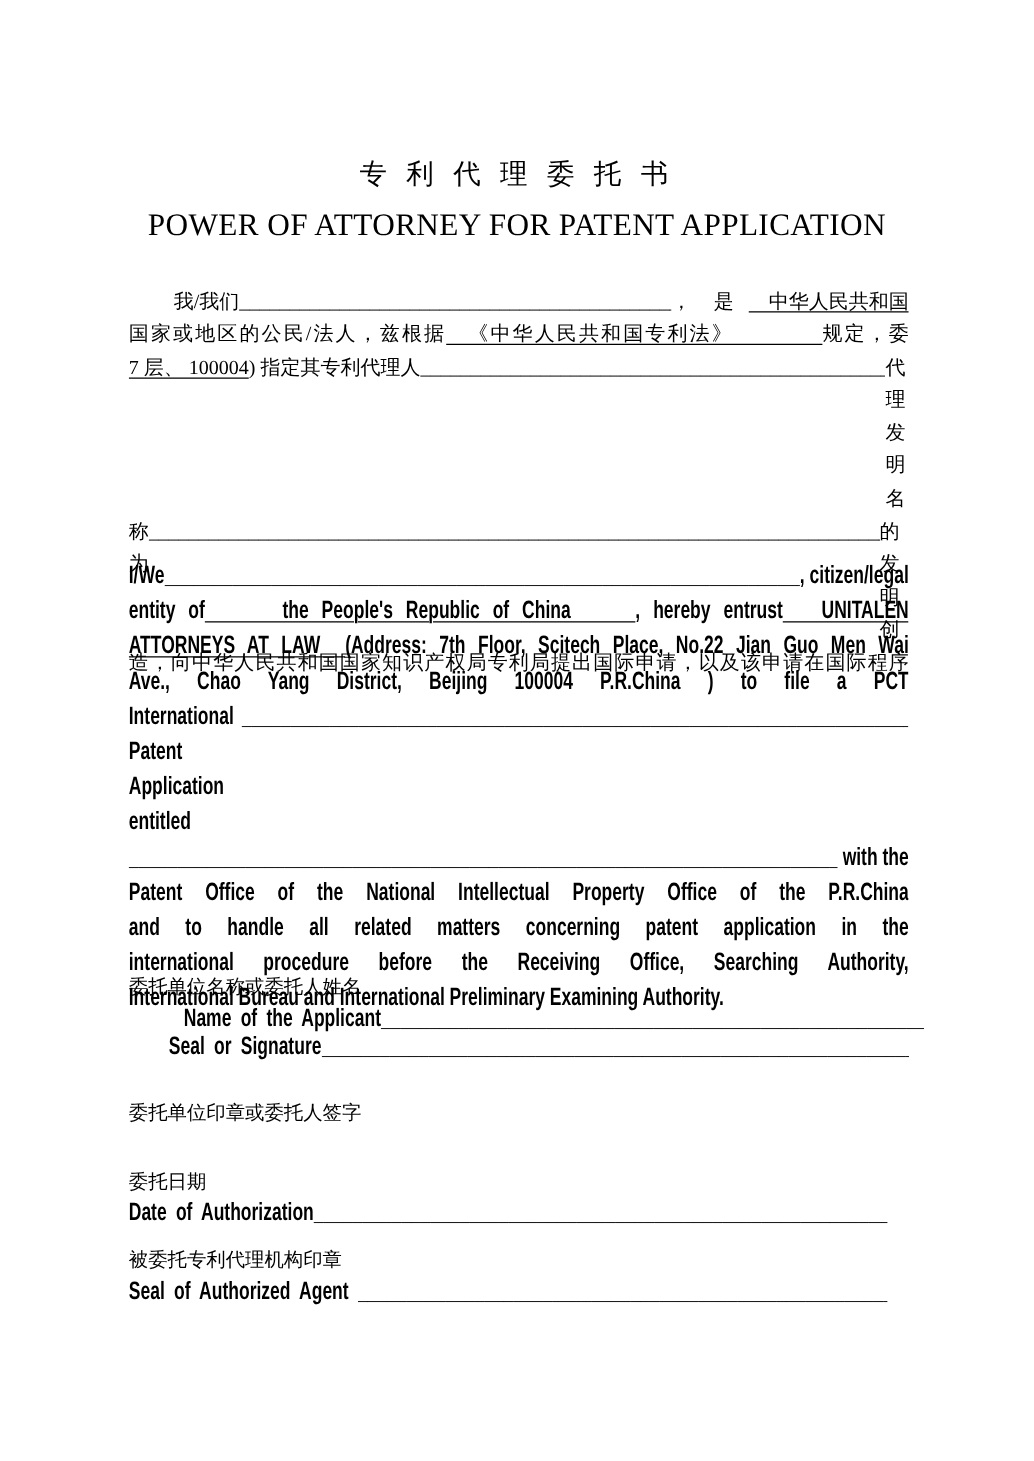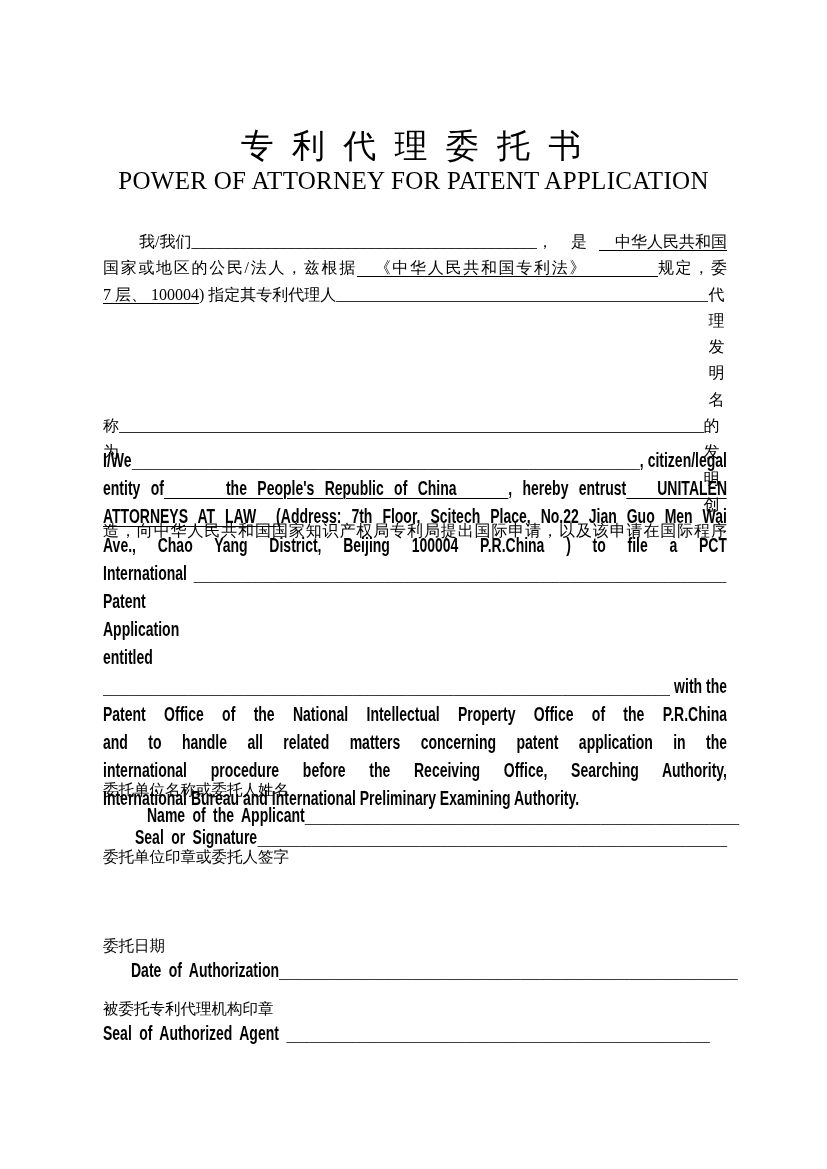--- a/index.html
+++ b/index.html
@@ -3,21 +3,21 @@
 <meta charset="utf-8">
 <style>
   html,body { margin:0; padding:0; background:#888; }
   .page {
     position:relative; width:827px; height:1169px; margin:0 auto;
     background:#ffffff; overflow:hidden;
     font-family:"Liberation Serif","DejaVu Serif",serif; color:#000;
   }
   .title-cn {
     position:absolute; top:124px; left:0; right:0; text-align:center;
-    font-size:33px; letter-spacing:5px; white-space:pre;
+    font-size:22px; letter-spacing:5px; white-space:pre;
   }
   .title-en {
     position:absolute; top:167px; left:0; right:0; text-align:center;
     font-size:25px; letter-spacing:0.3px;
   }
   .cn-para {
     position:absolute; left:103px; width:624px; top:229px;
     font-size:16px; line-height:26.3px;
   }
   .en-para-wrap { position:absolute; left:103px; width:624px; top:446px; }
@@ -105,30 +105,30 @@
   </div>
 
   <div class="field-label-cn" style="top:780px;">委托单位名称或委托人姓名</div>
   <div class="field-row-wrap" style="top:803px; width:592px;padding-left:44px;">
     <div class="en-cond field-row">
       <span class="label">Name of the Applicant</span>
         <span class="fillblank">________________________________________________________________________________________________________________________________________________________________________________________________________</span>
     </div>
   </div>
 
-  <div class="field-label-cn" style="top:847px;">委托单位印章或委托人签字</div>
+  <div class="field-label-cn" style="top:881px;">委托单位印章或委托人签字</div>
   <div class="field-row-wrap" style="top:825px; width:592px;margin-left:32px;">
     <div class="en-cond field-row">
       <span class="label">Seal or Signature</span>
         <span class="fillblank">________________________________________________________________________________________________________________________________________________________________________________________________________</span>
     </div>
   </div>
 
   <div class="field-label-cn" style="top:936px;">委托日期</div>
-  <div class="field-row-wrap" style="top:958px; width:607px;margin-left:28px;">
+  <div class="field-row-wrap" style="top:958px; width:607px;">
     <div class="en-cond field-row">
       <span class="label">Date of Authorization</span>
         <span class="fillblank">________________________________________________________________________________________________________________________________________________________________________________________________________</span>
     </div>
   </div>
 
   <div class="field-label-cn" style="top:999px;">被委托专利代理机构印章</div>
   <div class="field-row-wrap" style="top:1021px; width:607px;">
     <div class="en-cond field-row">
       <span class="label">Seal of Authorized Agent </span>

